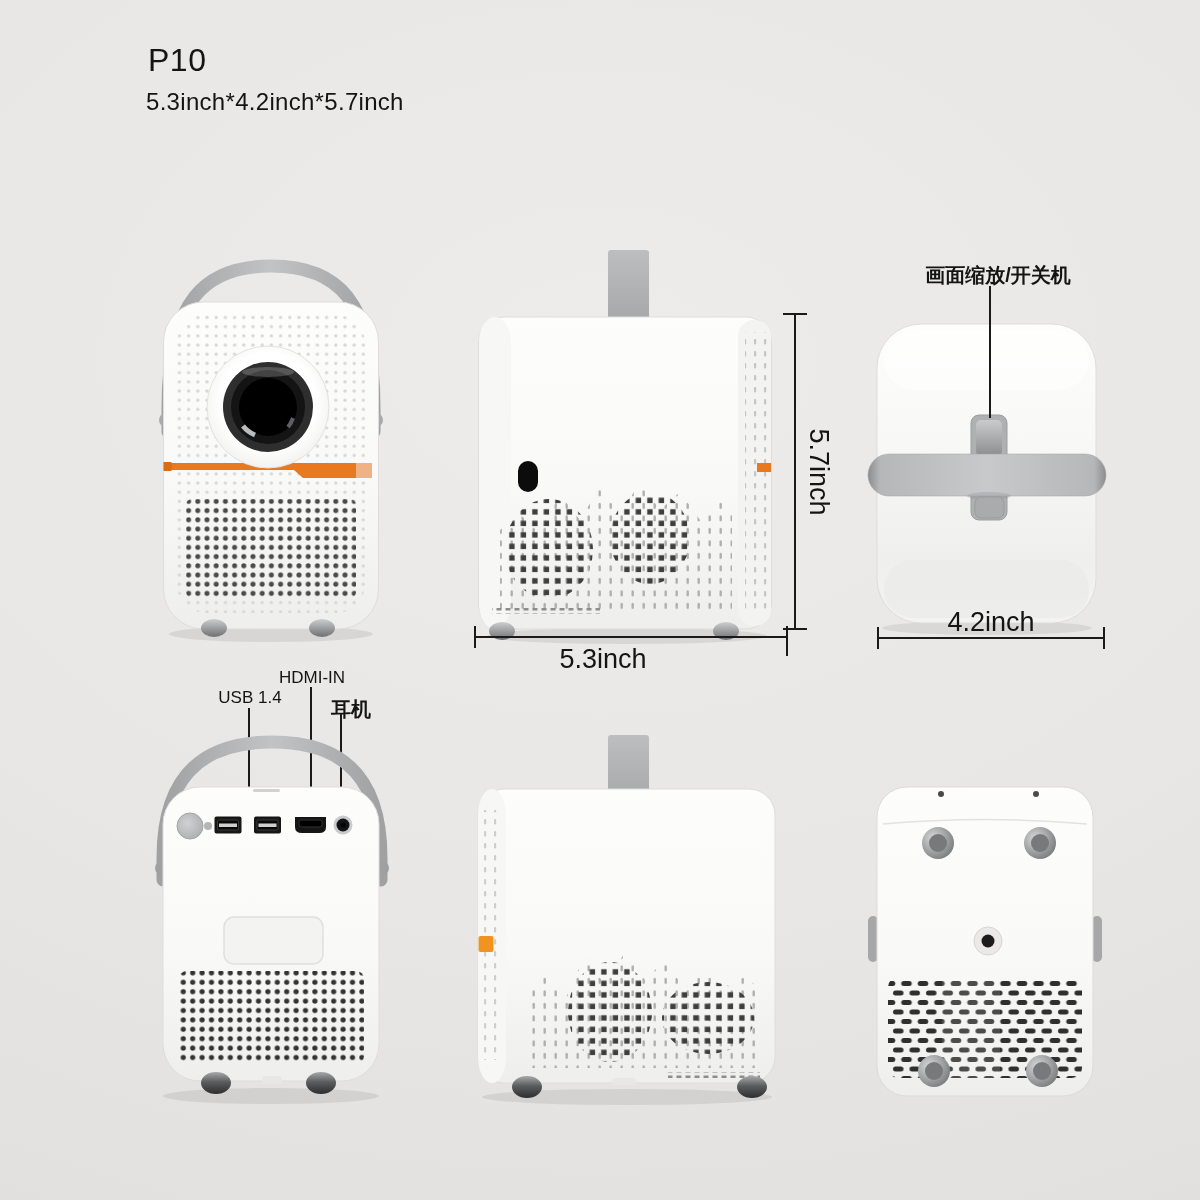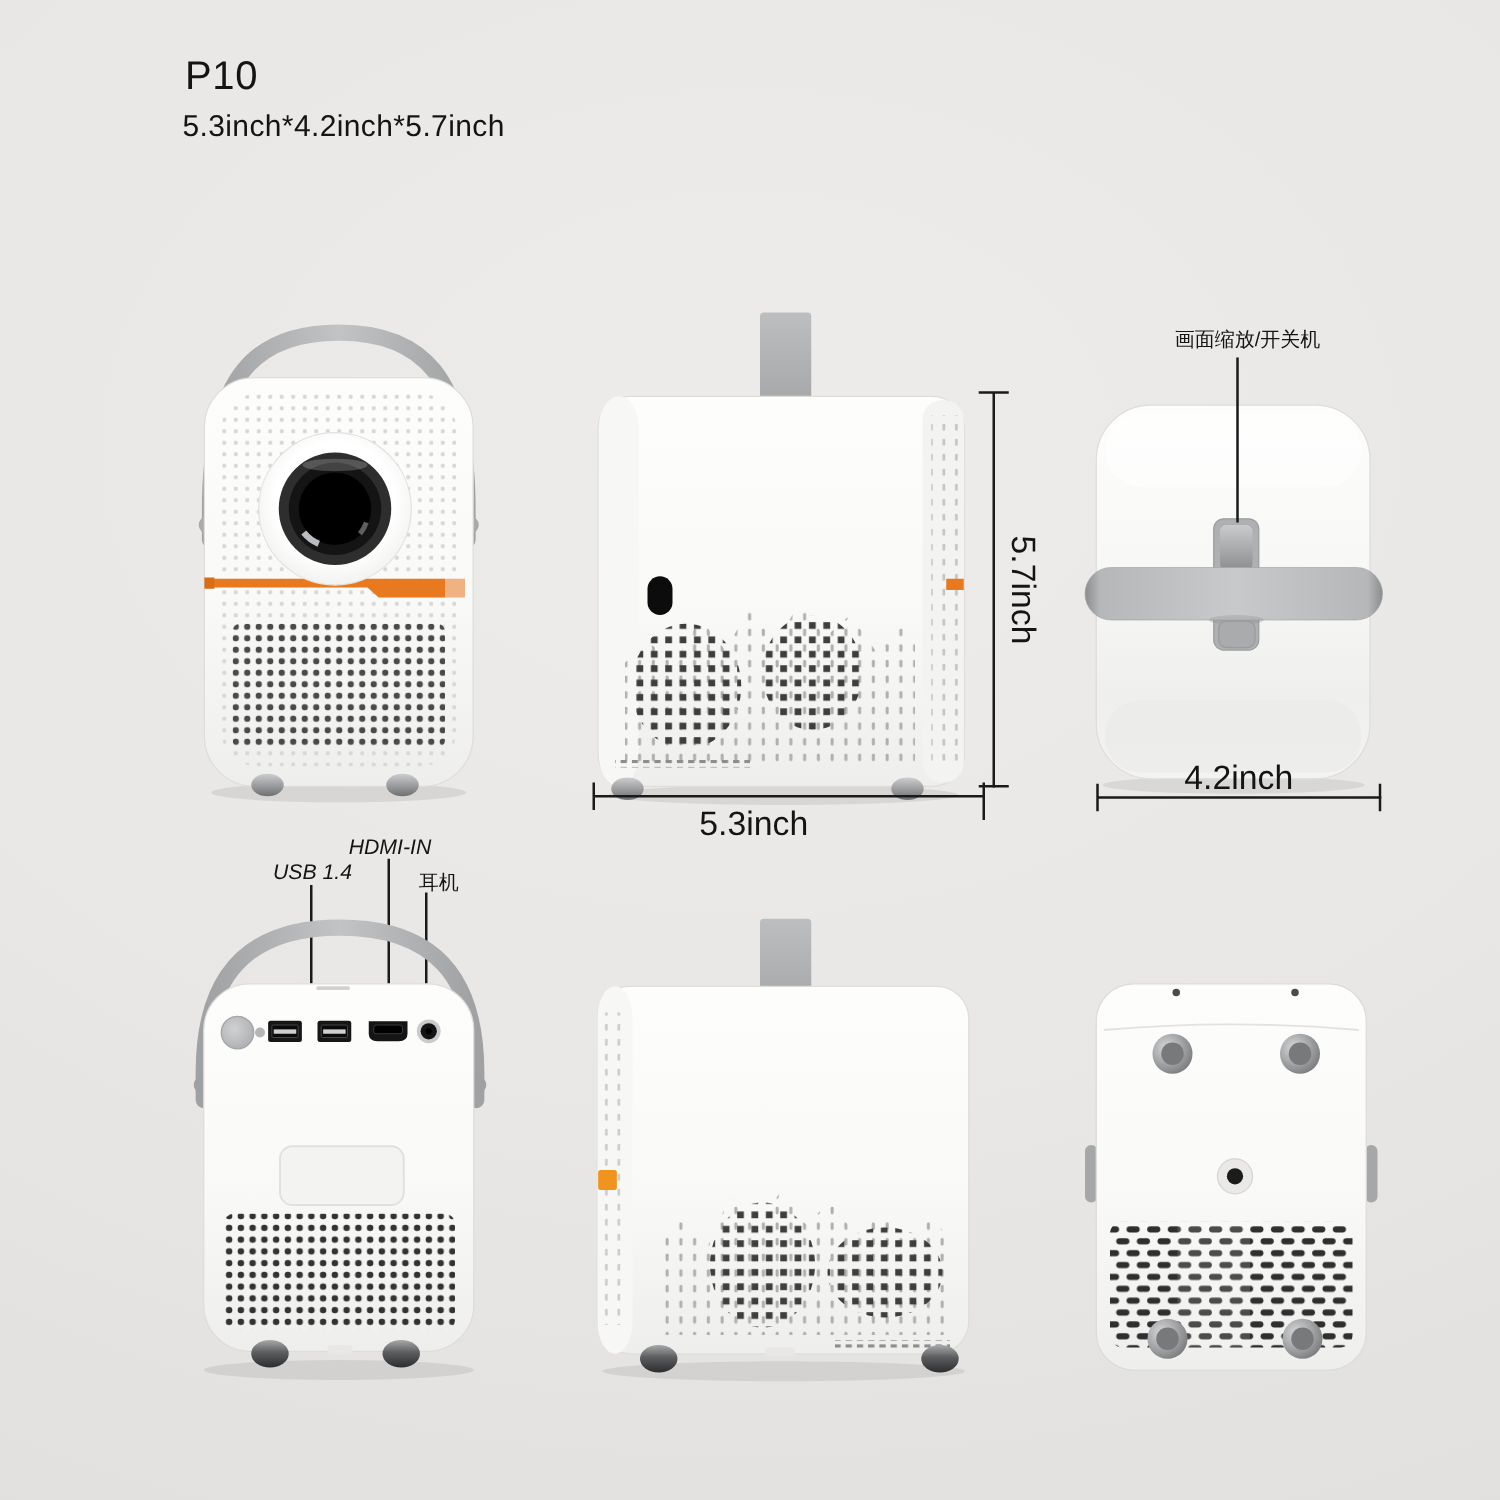--- a/index.html
+++ b/index.html
@@ -4,22 +4,22 @@
 <style>
   html,body{margin:0;padding:0;}
   .canvas{
     position:relative;width:1200px;height:1200px;overflow:hidden;
     background:radial-gradient(ellipse 140% 100% at 50% 30%, #edecea 0%, #e8e7e5 45%, #dddcda 100%);
     font-family:"Liberation Sans","DejaVu Sans",sans-serif;color:#141414;
   }
   .abs{position:absolute;}
   .hdr-model{left:148px;top:42px;font-size:32px;font-weight:500;letter-spacing:.5px;text-align:center;}
   .hdr-size{left:146px;top:88px;font-size:24px;font-weight:500;letter-spacing:.3px;}
-  .callout{font-size:17px;font-weight:500;white-space:nowrap;font-style:italic;}
-  .callout-cn{font-size:16px;font-weight:400;white-space:nowrap;}
+  .callout{font-size:17px;font-weight:500;white-space:nowrap;}
+  .callout-cn{font-size:20px;font-weight:700;white-space:nowrap;}
   .dim-label{font-size:27px;font-weight:400;white-space:nowrap;}
   .center-x{transform:translateX(-50%);}
   .rot90{transform:translate(-50%,-50%) rotate(90deg);}
   .ln{background:#1a1a1a;}
   svg.view{position:absolute;overflow:visible;}
 </style>
 </head>
 <body>
 
 <div class="canvas">

